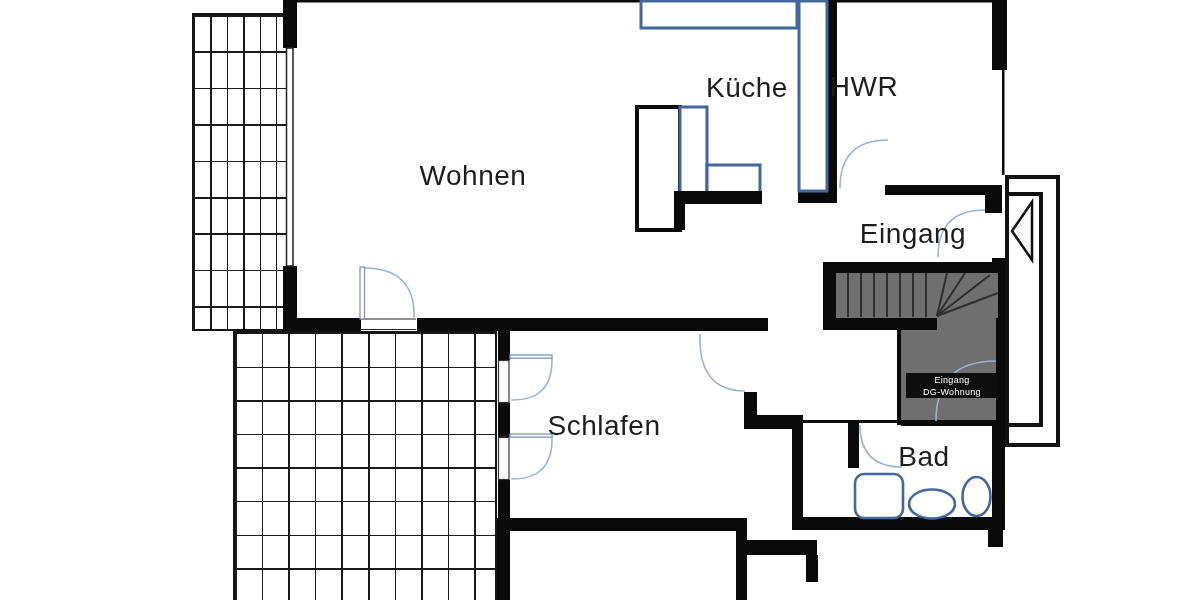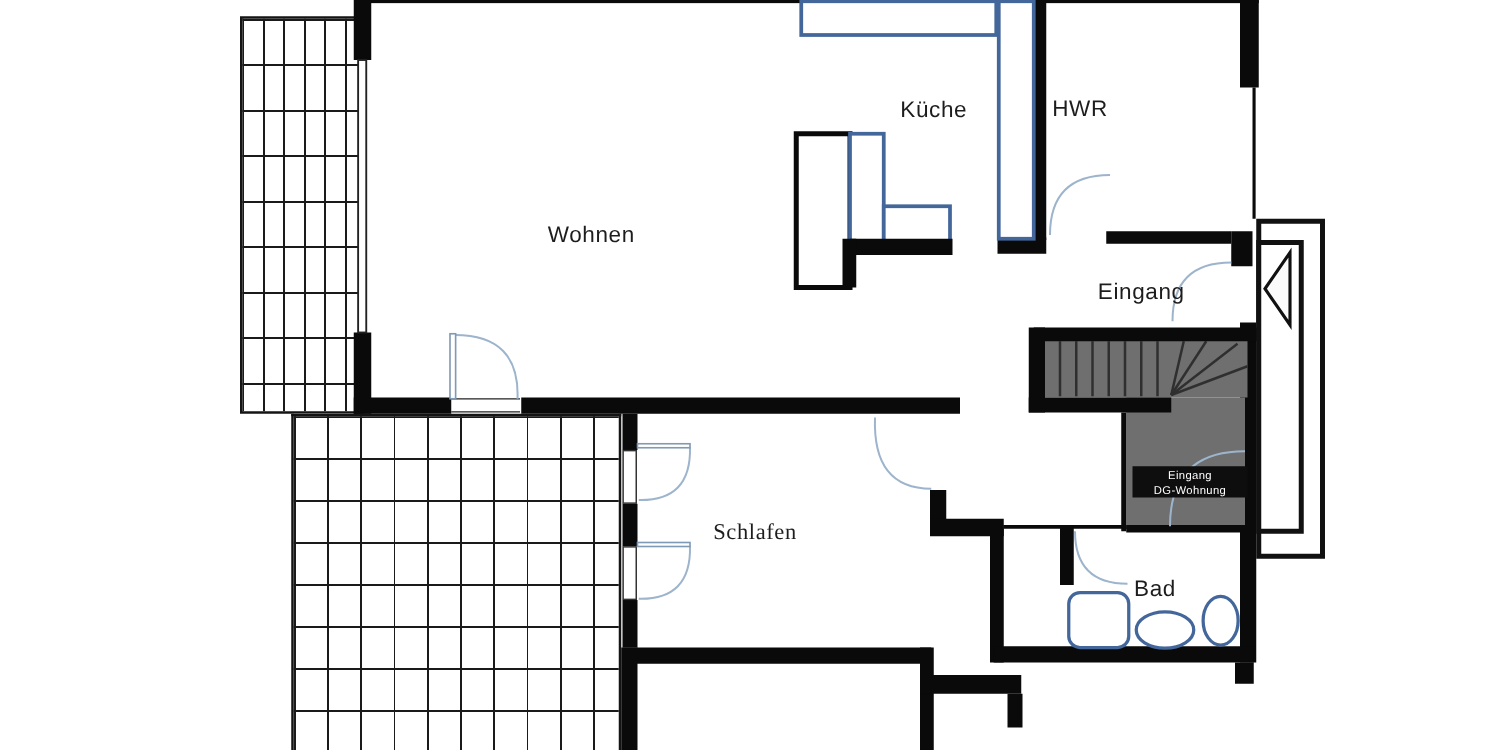--- a/index.html
+++ b/index.html
@@ -16,21 +16,21 @@
   }
   .hatch.terrace{
     left:233px;top:331px;width:264px;height:269px;border:2px solid #141414;border-bottom:none;
     background-image:
       repeating-linear-gradient(to right,#1a1a1a 0 1.5px,transparent 1.5px 26.6px),
       repeating-linear-gradient(to bottom,#1a1a1a 0 1.5px,transparent 1.5px 33.6px);
   }
   svg.plan{position:absolute;left:0;top:0;}
   .room-label{
     position:absolute;transform:translate(-50%,-50%);
-    font-size:18px;color:#1d1d1d;white-space:nowrap;letter-spacing:0.5px;
+    font-size:28px;color:#1d1d1d;white-space:nowrap;letter-spacing:0.5px;
   }
   .stair-box{
     position:absolute;left:906px;top:373px;width:92px;height:25px;
     background:#0e0e0e;color:#ffffff;text-align:center;
     font-size:9px;line-height:12px;padding-top:1px;box-sizing:border-box;
     letter-spacing:0.3px;
   }
 </style>
 </head>
 <body>
@@ -140,25 +140,25 @@
       </g>
     </g>
 
     <g fill="#ffffff" stroke="#44679b" stroke-width="2.6">
       <rect x="855" y="474" width="48" height="44" rx="9"></rect>
       <ellipse cx="932" cy="504" rx="23" ry="14.5"></ellipse>
       <ellipse cx="976.5" cy="496.5" rx="14" ry="19.5"></ellipse>
     </g>
   </svg>
 
-  <div class="room-label" style="left:473px;top:188px;">Wohnen</div>
+  <div class="room-label" style="left:473px;top:176px;">Wohnen</div>
   <div class="room-label" style="left:747px;top:88px;">Küche</div>
   <div class="room-label" style="left:864px;top:87px;">HWR</div>
   <div class="room-label" style="left:913px;top:234px;">Eingang</div>
-  <div class="room-label" style="left:604px;top:426px;font-family:Liberation Serif, serif;">Schlafen</div>
-  <div class="room-label" style="left:924px;top:471px;text-align:right;">Bad</div>
+  <div class="room-label" style="left:604px;top:426px;">Schlafen</div>
+  <div class="room-label" style="left:924px;top:457px;text-align:right;">Bad</div>
 
   <div class="stair-box">
     <div>Eingang</div>
     <div>DG-Wohnung</div>
   </div>
 
 </div>
 
 </body></html>

